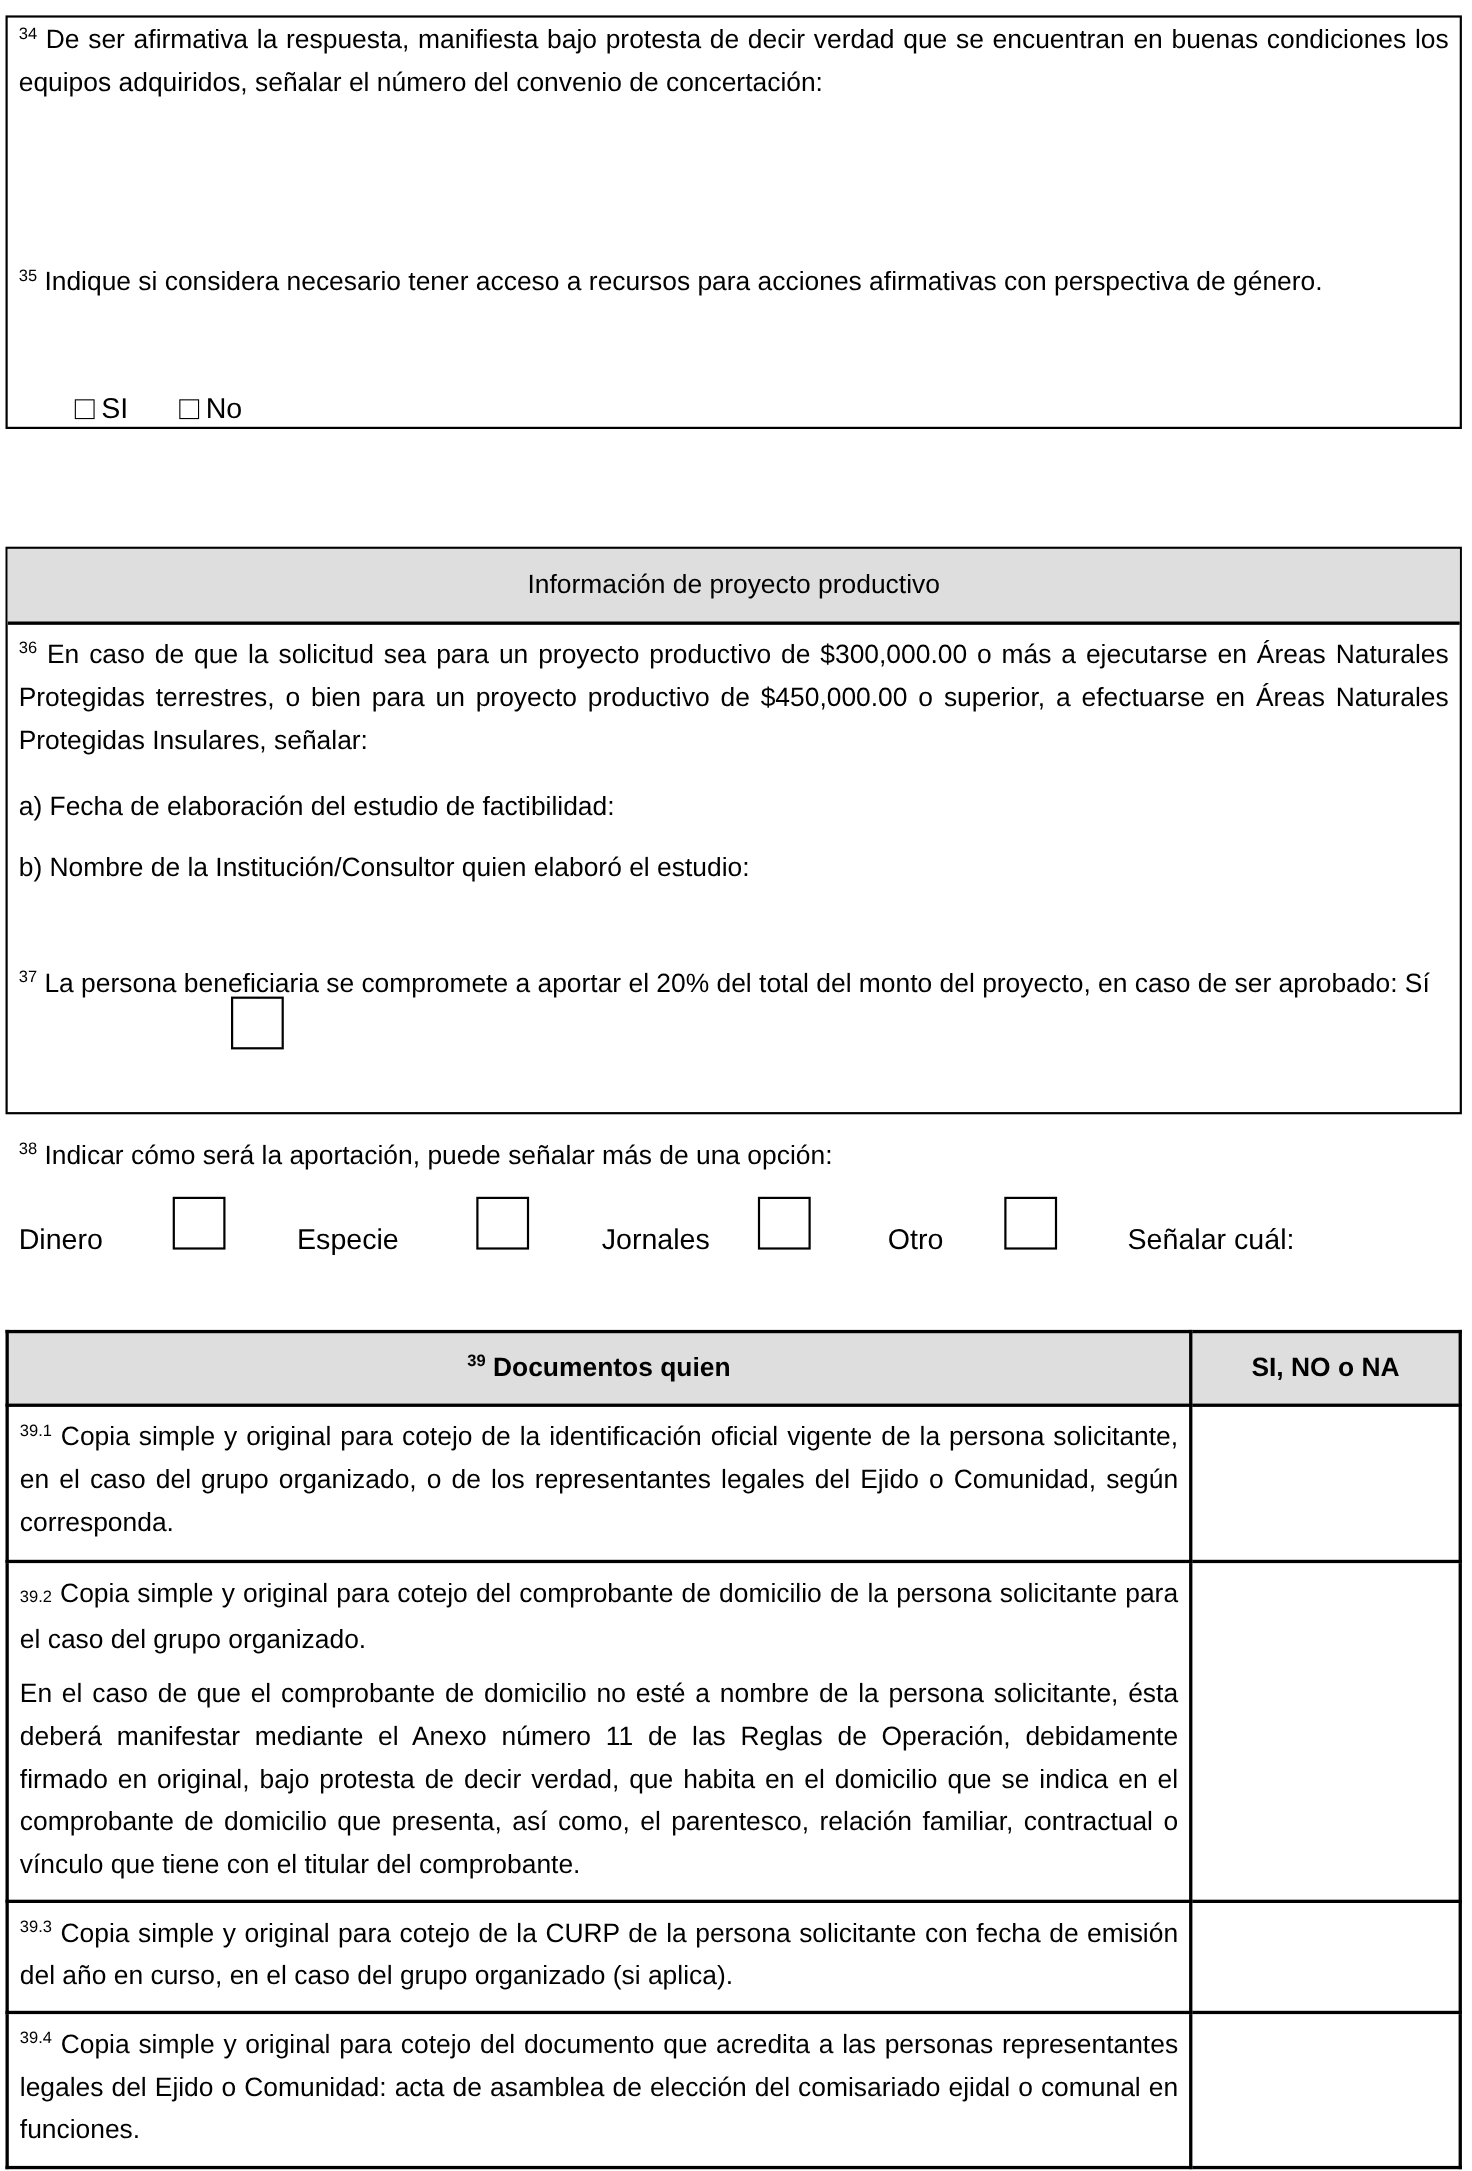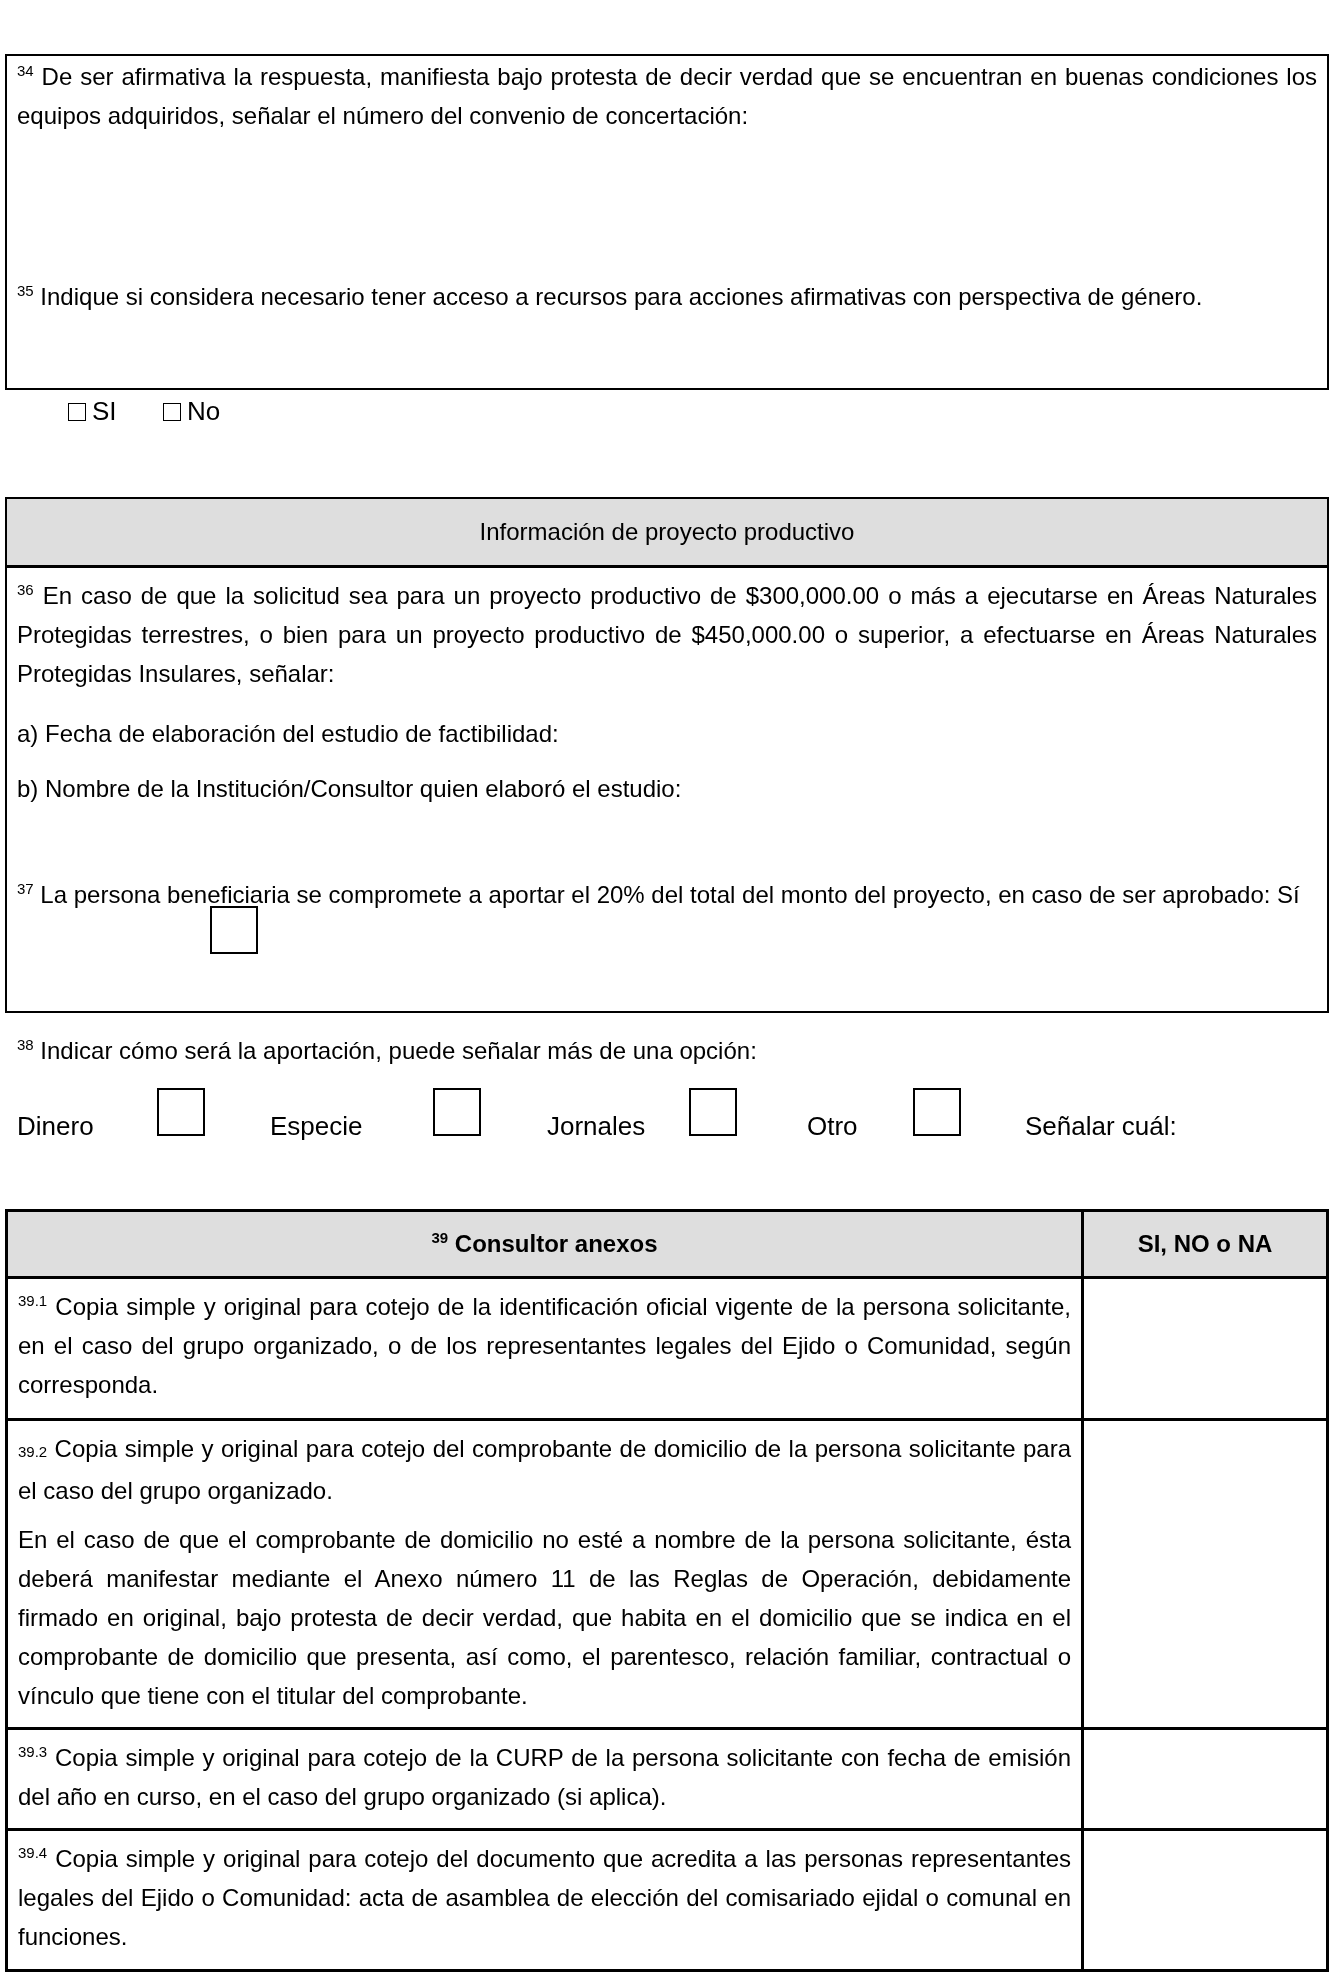--- a/index.html
+++ b/index.html
@@ -24,21 +24,21 @@
   table.docs th, table.docs td { border: 3px solid #000; vertical-align: top; }
   table.docs th { background: #dedede; height: 62px; font-weight: bold; font-size: 24px; text-align: center; vertical-align: middle; }
   table.docs td.txt { padding: 8px 10px 6px 10px; text-align: justify; line-height: 39px; font-size: 24px; }
   table.docs td.txt p { margin: 0 0 10px 0; }
   table.docs td.txt p:last-child { margin-bottom: 0; }
   table.docs td.ans { width: 240px; }
 </style>
 </head>
 <body>
 
-<div class="box" style="top:14px; height:336px;margin-top:40px;">
+<div class="box" style="top:14px; height:376px;">
   <p class="p" style="top:1px;">
     <span class="sup">34</span><span> De ser afirmativa la respuesta, manifiesta bajo protesta de decir verdad que se encuentran en buenas condiciones los equipos adquiridos, señalar el número del convenio de concertación:</span>
   </p>
   <p class="p" style="top:221px;">
     <span class="sup">35</span><span> Indique si considera necesario tener acceso a recursos para acciones afirmativas con perspectiva de género.</span>
   </p>
   <div class="opt" style="left:32px;padding-left:29px;">
     <span class="chk-glyph"></span>
       <span>SI</span>
   </div>
@@ -69,21 +69,21 @@
   <span class="lab" style="left:540px; top:612px;">Jornales</span>
   <div class="bigchk" style="left:682px; top:589px;"></div>
   <span class="lab" style="left:800px; top:612px;">Otro</span>
   <div class="bigchk" style="left:906px; top:589px;"></div>
   <span class="lab" style="left:1018px; top:612px;">Señalar cuál:</span>
 </div>
 
 <table class="docs">
   <thead>
     <tr>
-      <th><span class="sup">39</span><span> Consultor anexos</span></th>
+      <th><span class="sup">39</span><span> Documentos quien</span></th>
       <th class="ans" style="width:240px;">SI, NO o NA</th>
     </tr>
   </thead>
   <tbody>
     <tr style="height:142px;">
       <td class="txt">
           <p><span class="sup">39.1</span><span> Copia simple y original para cotejo de la identificación oficial vigente de la persona solicitante, en el caso del grupo organizado, o de los representantes legales del Ejido o Comunidad, según corresponda.</span></p>
         </td>
       <td class="ans"></td>
     </tr>

